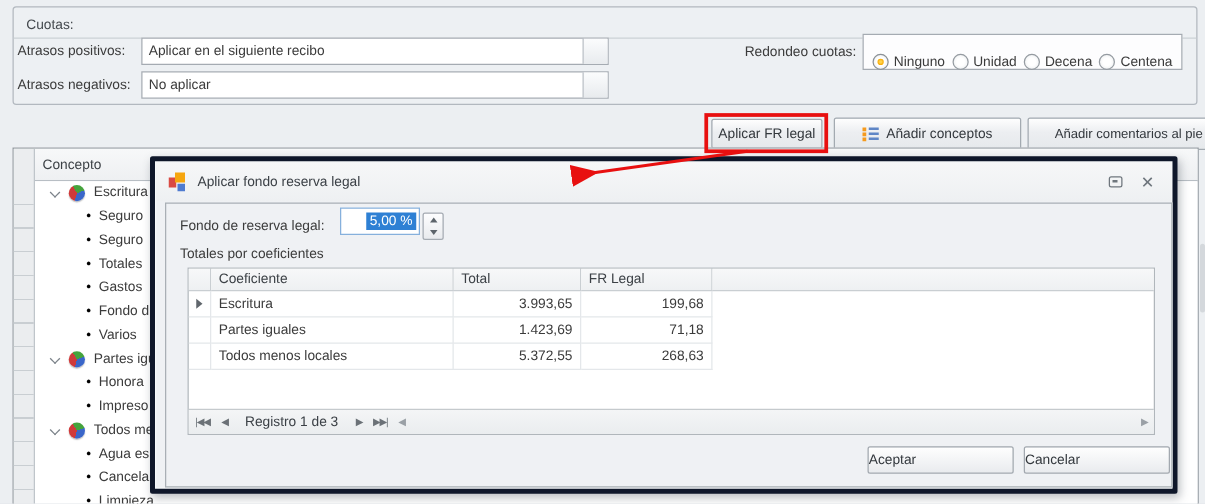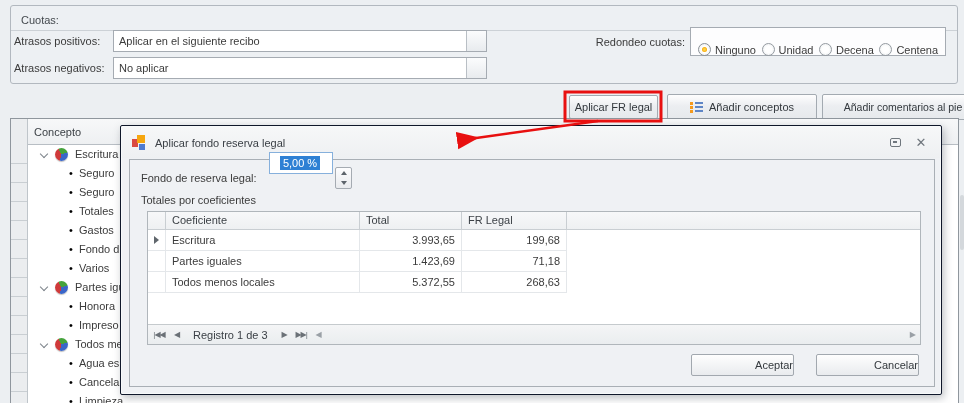--- a/index.html
+++ b/index.html
@@ -56,38 +56,38 @@
     border-right:1.6px solid #7c838a;border-bottom:1.6px solid #7c838a;transform:rotate(45deg);}
   .pie{position:absolute;left:27px;top:3px;width:13px;height:13px;border-radius:50%;
     background:conic-gradient(from -30deg,#45a33c 0 100deg,#3a66c9 100deg 225deg,#cf3a3a 225deg 360deg);
     box-shadow:0 1px 1px rgba(0,0,0,.25);}
   .t-group-label{position:absolute;left:47px;}
   .bullet{position:absolute;left:41px;color:#000;}
   .t-leaf-label{position:absolute;left:51px;}
   .right-scroll{position:absolute;right:0;top:195px;width:4px;height:55px;background:#d4d8dc;border-radius:2px;}
   
   .dialog{position:absolute;left:120px;top:125px;width:822px;height:270px;z-index:10;
-    background:#eff1f4;border:1px solid #0f172a;border-radius:2px;
+    background:#eff1f4;border:4px solid #0f172a;border-radius:2px;
     box-shadow:inset 0 0 0 1px #f7f9fa,2px 3px 8px rgba(60,70,80,.35);}
   .d-titlebar{position:absolute;left:1px;top:1px;right:1px;height:31px;
     background:linear-gradient(#f6f7f8,#eef0f2);display:flex;align-items:center;padding:0 10px;gap:8px;}
   .app-icon{width:15px;height:15px;position:relative;flex:none;}
   .app-icon i{position:absolute;}
   .app-icon .sq-red{left:0;top:4px;width:6px;height:8px;background:#d94a43;}
   .app-icon .sq-orange{left:5px;top:0;width:8px;height:8px;background:#f6a60f;}
   .app-icon .sq-blue{left:7px;top:9px;width:6px;height:6px;background:#4f7bd0;}
   .d-title{flex:1;color:#3b4046;}
   .win-btn{width:18px;height:16px;display:flex;align-items:center;justify-content:center;color:#6f767d;}
   .collapse-glyph{width:11px;height:9px;border:1.5px solid #6f767d;border-radius:2px;position:relative;}
   .collapse-glyph::after{content:"";position:absolute;left:2px;top:2.2px;width:4px;height:2px;background:#6f767d;}
   .close-glyph{font-size:13px;font-weight:bold;line-height:1;}
   .d-panel{position:absolute;left:8px;top:33px;width:806px;height:228px;border:1px solid #a9afb5;background:#eff1f4;}
   .d-label{position:absolute;height:20px;line-height:20px;white-space:nowrap;}
-  .spin-edit{position:absolute;left:148px;top:26px;width:64px;height:22px;background:#fff;
-    border:1px solid #86b0dc;display:flex;align-items:center;justify-content:center;padding-right:2px;}
+  .spin-edit{position:absolute;left:148px;top:37px;width:64px;height:22px;background:#fff;
+    border:1px solid #86b0dc;display:flex;align-items:center;justify-content:flex-end;padding-right:2px;}
   .spin-sel{background:#2e80d4;color:#fff;padding:1px 3px;}
   .spinner{position:absolute;left:214px;top:41px;width:17px;height:22px;border:1px solid #a5abb2;border-radius:2px;
     background:linear-gradient(#fdfdfe,#e9ebee);display:flex;flex-direction:column;}
   .spin-half{flex:1;display:flex;align-items:center;justify-content:center;}
   .tri-up{width:0;height:0;border-left:3.5px solid transparent;border-right:3.5px solid transparent;border-bottom:4px solid #5d646b;}
   .tri-dn{width:0;height:0;border-left:3.5px solid transparent;border-right:3.5px solid transparent;border-top:4px solid #5d646b;}
   
   .d-grid{position:absolute;left:26px;top:85px;width:774px;height:134px;border:1px solid #b0b6bb;background:#fff;}
   .g-row{position:absolute;left:0;right:0;display:flex;}
   .g-head{top:0;height:18px;}
@@ -104,22 +104,22 @@
   .ind-arrow{width:0;height:0;border-top:4px solid transparent;border-bottom:4px solid transparent;border-left:5px solid #60666c;}
   .g-footer{position:absolute;left:0;right:0;bottom:0;height:20px;border-top:1px solid #c5cacd;
     background:linear-gradient(#f4f5f6,#eaedef);display:flex;align-items:center;padding-left:3px;color:#5a6066;}
   .nav-btn{width:17px;height:16px;display:flex;align-items:center;justify-content:center;
     font-size:8px;color:#6b7177;letter-spacing:-1px;}
   .nav-text{padding:0 8px;color:#3b4046;font-size:11px;letter-spacing:0;}
   .sc-arrow{font-size:8px;color:#9aa0a6;}
   .sc-left{margin-left:6px;}
   .sc-right{position:absolute;right:4px;}
   
-  .d-btn{position:absolute;width:103px;height:22px;border:1px solid #a2a8af;border-radius:2px;
-    background:linear-gradient(#fefefe,#e9ebee);display:flex;align-items:center;justify-content:flex-end;color:#33383d;}
+  .d-btn{position:absolute;width:117px;height:22px;border:1px solid #a2a8af;border-radius:2px;
+    background:linear-gradient(#fefefe,#e9ebee);display:flex;align-items:center;justify-content:flex-start;color:#33383d;}
   
   .annotation{position:absolute;left:0;top:0;width:964px;height:403px;z-index:50;pointer-events:none;}
 </style>
 </head>
 <body>
 
 <div class="screen">
 
   <div class="groupbox">
     <div class="gb-title">Cuotas:</div>

